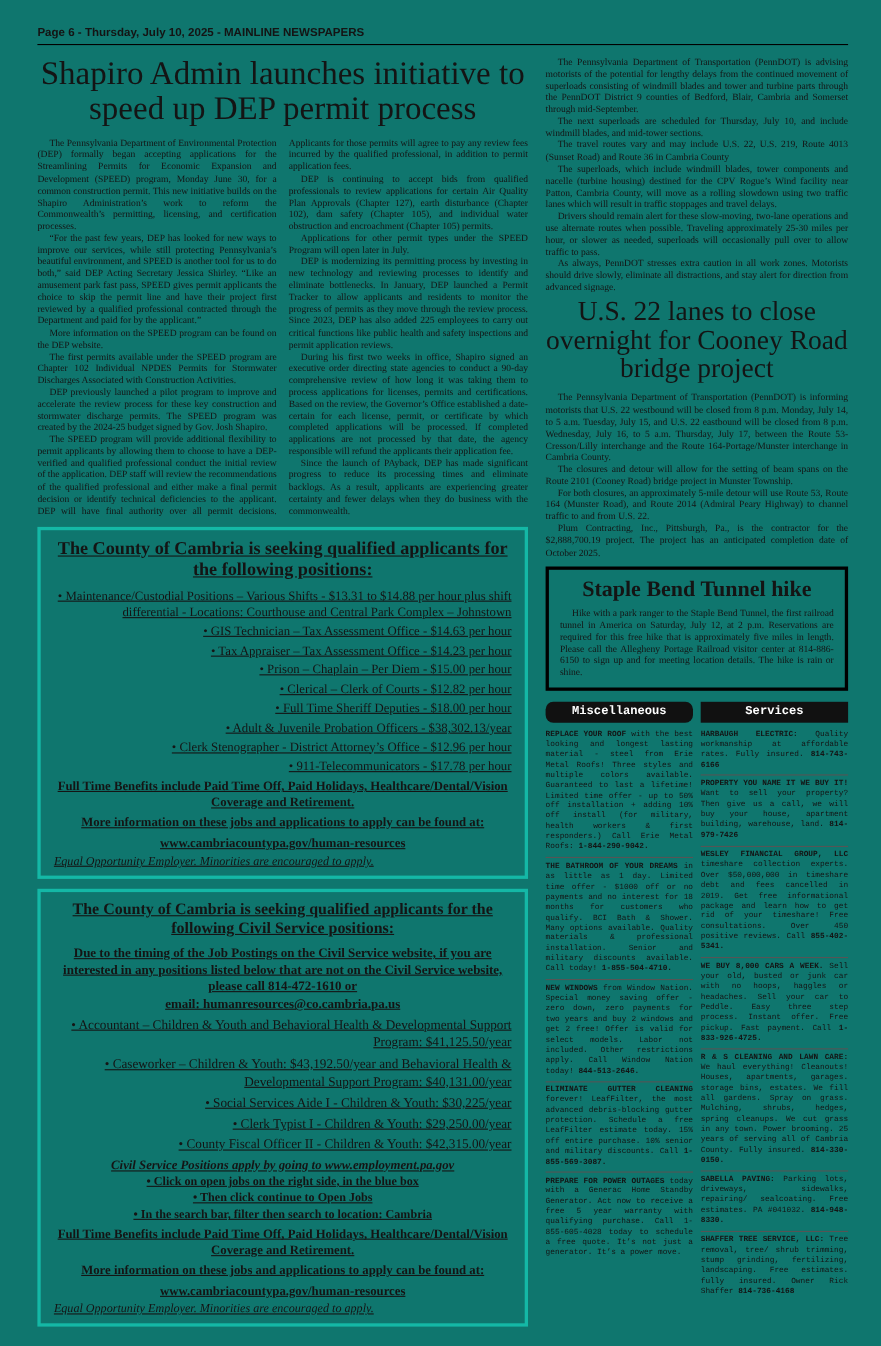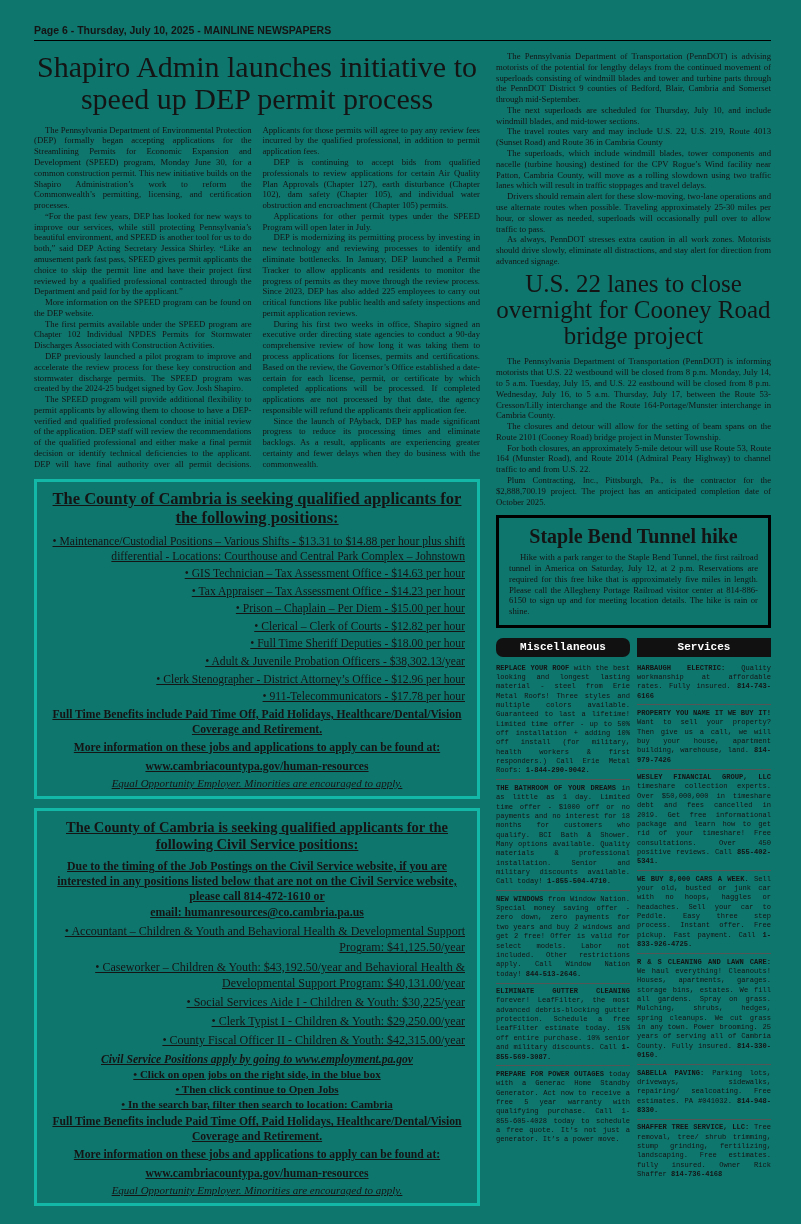--- a/index.html
+++ b/index.html
@@ -24,21 +24,21 @@
 
   .boxad { border:3px solid #14b8a6; padding:8px 12px 7px; margin-top:9px;text-decoration:underline; }
   .boxad-h1 { font-size:16.5px; font-weight:bold; text-align:center; line-height:1.15; margin-bottom:6px; }
   .boxad-h2 { font-size:14.5px; font-weight:bold; text-align:center; line-height:1.2; margin-bottom:5px; }
   .boxad ul { list-style:none;text-align:right; }
   .boxad li { font-size:11.6px; line-height:1.3; margin:2.5px 0; }
   .boxad2 li { font-size:12px; line-height:1.35; margin:3px 0; }
   .cb { text-align:center; font-weight:bold; font-size:11.6px; line-height:1.25; margin-top:4px; }
   .cbi { text-align:center; font-weight:bold; font-style:italic; font-size:11.6px; margin-top:4px; }
   .step { text-align:center; font-weight:bold; font-size:11px; line-height:1.3; margin-top:1px; }
-  .ci { text-align:center; font-style:italic; font-size:11px; margin-top:3px; }
+  .ci { text-align:left; font-style:italic; font-size:11px; margin-top:3px; }
   .intro { text-align:center; font-weight:bold; font-size:11.8px; line-height:1.28; margin-bottom:1px; }
 
   .tunnelbox { border:3.5px solid #000; padding:7px 10px 8px; margin:8px 0 10px; }
   .tunnelbox h2 { font-size:20px; font-weight:bold; text-align:center; margin-bottom:4px; }
 
   .classifieds { display:flex; gap:7px; margin-top:4px; font-family:Liberation Mono, monospace; }
   .classcol { flex:1; min-width:0; }
   .classhead {
     background:#111; color:#fff; font-weight:bold; font-size:11px; text-align:center;
     padding:3px 0 4px; margin-bottom:3px;

